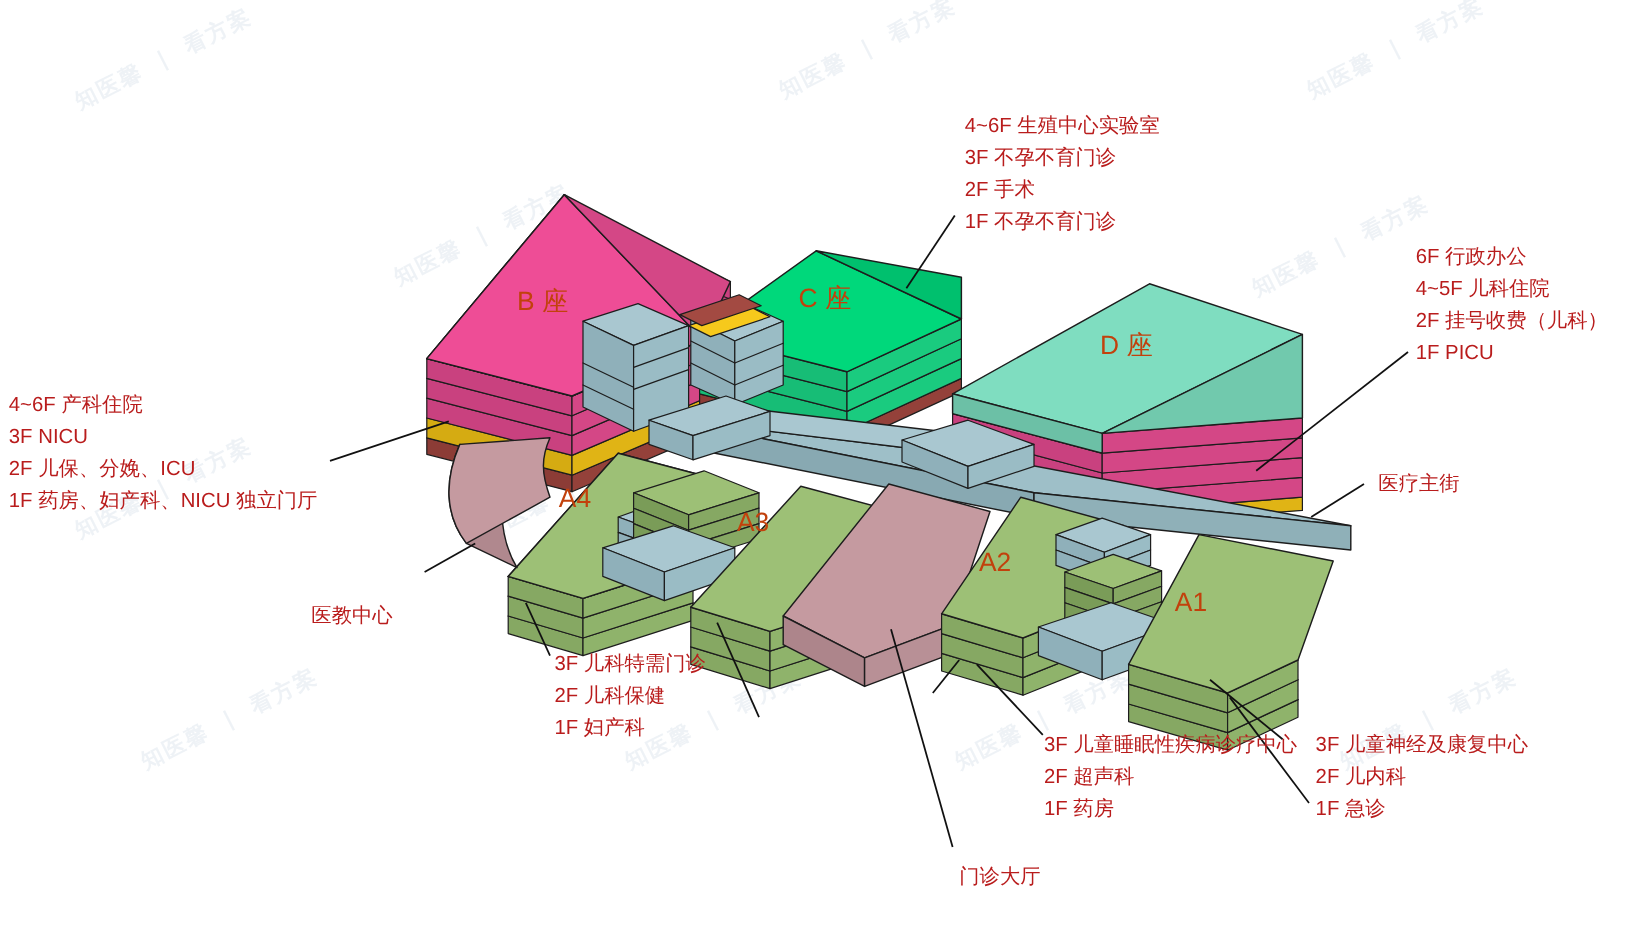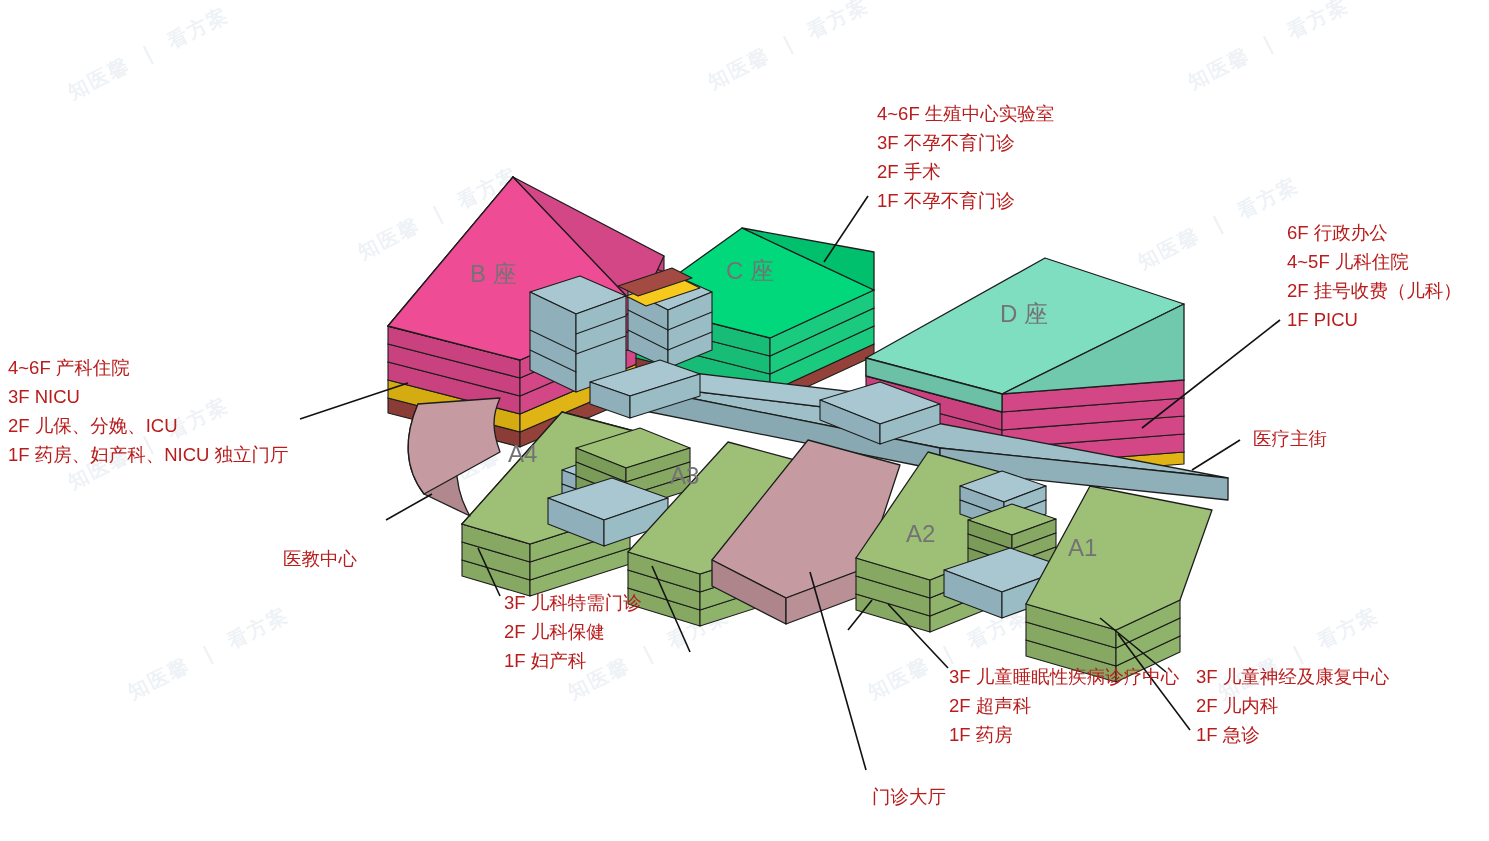--- a/index.html
+++ b/index.html
@@ -19,21 +19,21 @@
   }
   .label{
     position:absolute;white-space:nowrap;
     font-family:"Liberation Sans","DejaVu Sans",sans-serif;
     font-size:18.5px;color:#b91c1c;line-height:29px;
   }
   .label.lines div{white-space:nowrap;}
   .blocklabel{
     position:absolute;white-space:nowrap;
     font-family:"Liberation Sans","DejaVu Sans",sans-serif;
-    font-size:24px;color:#737373;
+    font-size:24px;color:#c2410c;
   }
 </style>
 </head>
 <body>
 
 <div id="stage">
 
   <div class="wm" style="left:60px;top:40px;">知医馨 &nbsp;|&nbsp; 看方案</div>
   <div class="wm" style="left:350px;top:200px;">知医馨 &nbsp;|&nbsp; 看方案</div>
   <div class="wm" style="left:700px;top:30px;">知医馨 &nbsp;|&nbsp; 看方案</div>
@@ -342,21 +342,21 @@
       <path class="leader" d="M 1166,672 L 1100,618"></path>
       <path class="leader" d="M 1190,730 L 1118,634"></path>
     </g>
   </svg>
 
   <div class="blocklabel" style="left:470px;top:258px;">B 座</div>
   <div class="blocklabel" style="left:726px;top:255px;">C 座</div>
   <div class="blocklabel" style="left:1000px;top:298px;">D 座</div>
   <div class="blocklabel" style="left:508px;top:440px;">A4</div>
   <div class="blocklabel" style="left:670px;top:462px;">A3</div>
-  <div class="blocklabel" style="left:890px;top:520px;margin-left:16px;">A2</div>
+  <div class="blocklabel" style="left:890px;top:498px;">A2</div>
   <div class="blocklabel" style="left:1068px;top:534px;">A1</div>
 
   <div class="label lines" style="left:877px;top:99px;">
     <div>4~6F 生殖中心实验室</div>
     <div>3F 不孕不育门诊</div>
     <div>2F 手术</div>
     <div>1F 不孕不育门诊</div>
   </div>
 
   <div class="label lines" style="left:1287px;top:218px;">

